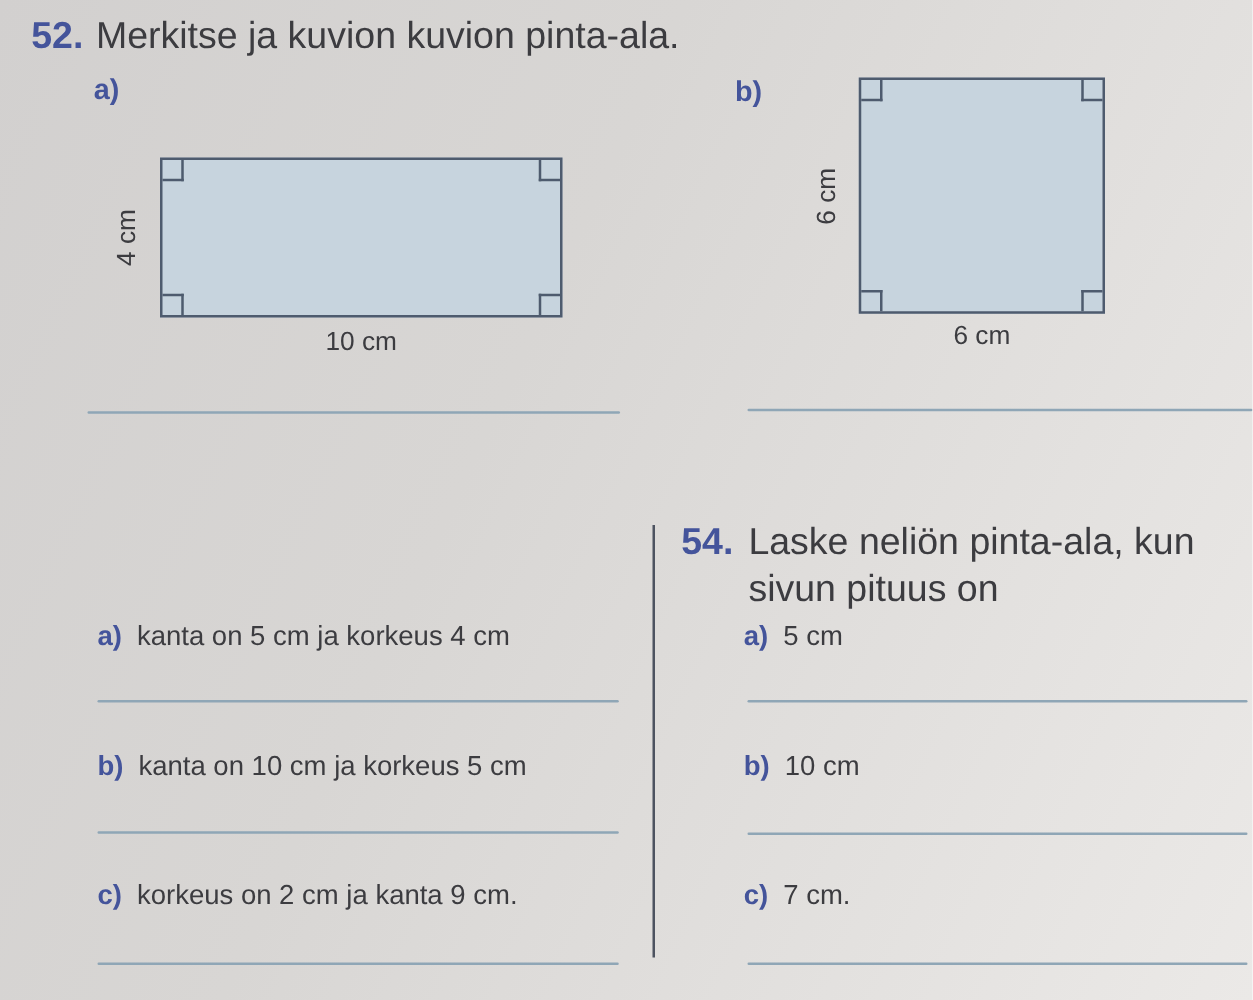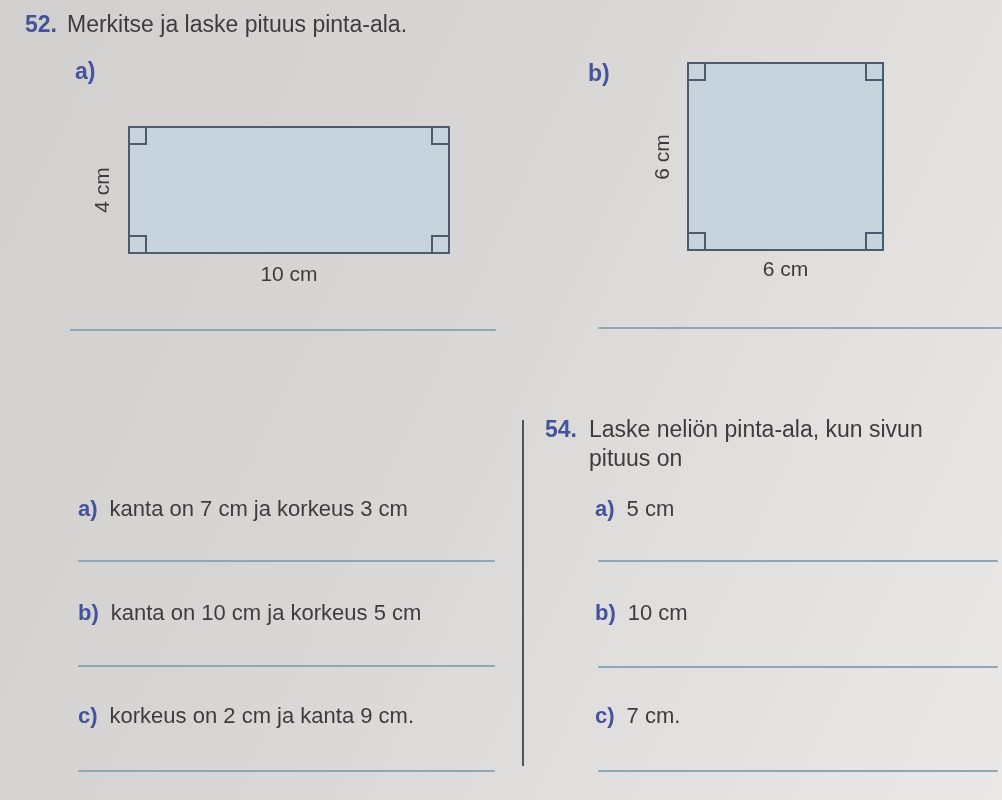--- a/index.html
+++ b/index.html
@@ -9,21 +9,21 @@
     height: 800px;
     overflow: hidden;
     font-family: "Liberation Sans", sans-serif;
     color: #3c3c40;
     background: linear-gradient(115deg, #d2d0cf 0%, #d8d6d4 40%, #e2e0de 72%, #ebe9e7 100%);
   }
   .heading {
     position: absolute;
     display: flex;
     gap: 10px;
-    font-size: 23px;
+    font-size: 30px;
     line-height: 1.25;
   }
   .ex-num { color: #44549b; font-weight: bold; flex: 0 0 auto; }
   .part-label {
     position: absolute;
     color: #44549b;
     font-weight: bold;
     font-size: 23px;
   }
   .figure {
@@ -74,21 +74,21 @@
   }
   .item .letter { color: #44549b; font-weight: bold; }
 </style>
 </head>
 <body>
 
 <div class="page">
 
   <div class="heading" style="left:25px; top:10px;">
     <span class="ex-num">52.</span>
-    <span>Merkitse ja laske pituus pinta-ala.</span>
+    <span>Merkitse ja kuvion kuvion pinta-ala.</span>
   </div>
 
   <span class="part-label" style="left:75px; top:58px;">a)</span>
 
   <div class="figure rect-a">
     <span class="corner tl"></span>
     <span class="corner tr"></span>
     <span class="corner bl"></span>
     <span class="corner br"></span>
   </div>
@@ -111,21 +111,21 @@
   <div class="hlabel hlabel-b">6 cm</div>
 
   <div class="answer-line" style="left:70px;  top:329px; width:426px;"></div>
   <div class="answer-line" style="left:598px; top:327px; width:404px;"></div>
 
   <div class="divider"></div>
 
 
   <div class="item" style="left:78px; top:496px;">
     <span class="letter">a)</span>
-    <span>kanta on 7 cm ja korkeus 3 cm</span>
+    <span>kanta on 5 cm ja korkeus 4 cm</span>
   </div>
   <div class="answer-line" style="left:78px; top:560px; width:417px;"></div>
 
   <div class="item" style="left:78px; top:600px;">
     <span class="letter">b)</span>
     <span>kanta on 10 cm ja korkeus 5 cm</span>
   </div>
   <div class="answer-line" style="left:78px; top:665px; width:417px;"></div>
 
   <div class="item" style="left:78px; top:703px;">

